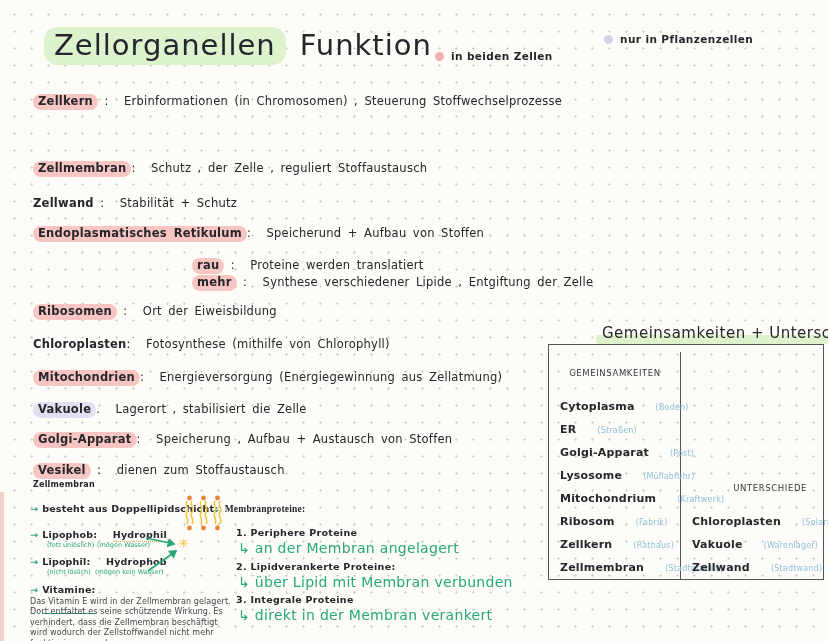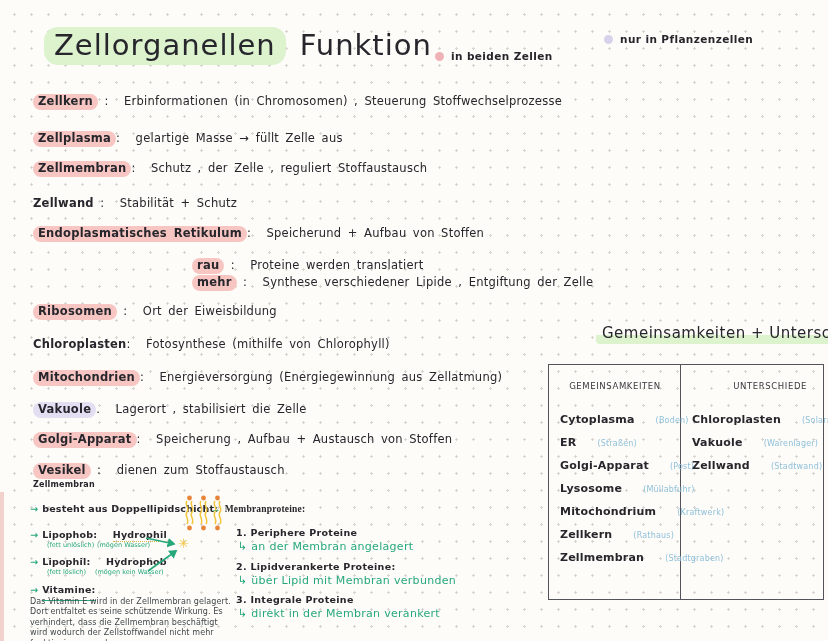--- a/index.html
+++ b/index.html
@@ -25,31 +25,31 @@
   .entry .desc{margin-left:9px;}
   .hl-pink{background:var(--pink-hl);border-radius:8px;padding:0 5px 2px;}
   .hl-purple{background:var(--purple-hl);border-radius:8px;padding:0 5px 2px;}
   .indent{left:192px;}
   .mini-label{left:33px;font-size:8px;font-weight:bold;letter-spacing:.2px;}
   
   .note{font-size:9.5px;font-weight:bold;letter-spacing:.2px;white-space:nowrap;}
   .garrow{color:var(--green-note);font-weight:bold;margin-right:4px;}
   .subnote{font-size:6.5px;color:var(--green-note);white-space:nowrap;}
   .dotted-u{border-bottom:1px dotted #e2b94e;padding-bottom:1px;}
-  .green-u{border-bottom:1px solid var(--green-note);padding-bottom:5px;}
+  .green-u{border-bottom:1px solid var(--green-note);padding-bottom:18px;}
   .vitamin-p{width:204px;font-size:8px;line-height:1.3;color:#40474a;letter-spacing:.1px;}
   .star{color:var(--sketch-yellow);font-size:13px;}
   
   .prot-name{font-size:9.5px;font-weight:bold;letter-spacing:.3px;white-space:nowrap;}
-  .prot-detail{font-size:11px;color:var(--green-note);letter-spacing:.3px;white-space:nowrap;}
+  .prot-detail{font-size:14px;color:var(--green-note);letter-spacing:.3px;white-space:nowrap;}
   
   .cmp-heading{left:596px;top:324px;font-size:15px;letter-spacing:.5px;
                background:linear-gradient(transparent 55%,var(--green-hl) 55%);
                padding:0 6px 2px;border-radius:4px;white-space:nowrap;}
-  .table{left:548px;top:364px;width:274px;height:234px;border:1.6px solid #53535a;display:flex;}
+  .table{left:548px;top:344px;width:274px;height:234px;border:1.6px solid #53535a;display:flex;align-items:flex-end;}
   .tcol{padding:12px 0 0 11px;box-sizing:border-box;}
   .tcol1{width:132px;border-right:1.6px solid #53535a;}
   .tcol2{flex:1;}
   .thead{font-size:8.5px;letter-spacing:.6px;text-align:center;color:#3a3a40;margin:4px 10px 17px 0;}
   .trow{height:23px;white-space:nowrap;}
   .tterm{font-size:11px;font-weight:bold;letter-spacing:.2px;}
   .tparen{font-size:8px;color:var(--blue-note);margin-left:15px;letter-spacing:.2px;padding-left:6px;}
   .edge-mark{left:0;top:492px;width:4px;height:149px;background:#eebab5;opacity:.65;}
 </style>
 </head>
@@ -66,21 +66,20 @@
   <div class="abs legend-item" style="left:435px;top:50px;">
     <span class="dot dot-pink"></span>
     <span>in beiden Zellen</span>
   </div>
   <div class="abs legend-item" style="left:576px;top:33px;padding-left:28px;">
     <span class="dot dot-purple"></span>
     <span>nur in Pflanzenzellen</span>
   </div>
 
   <div class="abs entry" style="top:94px;"><span class="term hl-pink">Zellkern</span><span> : </span><span class="desc">Erbinformationen (in Chromosomen) , Steuerung Stoffwechselprozesse</span></div>
-  <div class="abs entry" style="top:131px;"><span class="term hl-pink">Zellplasma</span><span>: </span><span class="desc">gelartige Masse → füllt Zelle aus</span></div>
   <div class="abs entry" style="top:161px;"><span class="term hl-pink">Zellmembran</span><span>: </span><span class="desc">Schutz , der Zelle , reguliert Stoffaustausch</span></div>
   <div class="abs entry" style="top:196px;"><span class="term">Zellwand</span><span> : </span><span class="desc">Stabilität + Schutz</span></div>
   <div class="abs entry" style="top:226px;"><span class="term hl-pink">Endoplasmatisches Retikulum</span><span>: </span><span class="desc">Speicherund + Aufbau von Stoffen</span></div>
   <div class="abs entry indent" style="top:258px;"><span class="term hl-pink">rau</span><span> : </span><span class="desc">Proteine werden translatiert</span></div>
   <div class="abs entry indent" style="top:275px;"><span class="term hl-pink">mehr</span><span> : </span><span class="desc">Synthese verschiedener Lipide , Entgiftung der Zelle</span></div>
   <div class="abs entry" style="top:304px;"><span class="term hl-pink">Ribosomen</span><span> : </span><span class="desc">Ort der Eiweisbildung</span></div>
   <div class="abs entry" style="top:337px;"><span class="term">Chloroplasten</span><span>: </span><span class="desc">Fotosynthese (mithilfe von Chlorophyll)</span></div>
   <div class="abs entry" style="top:370px;"><span class="term hl-pink">Mitochondrien</span><span>: </span><span class="desc">Energieversorgung (Energiegewinnung aus Zellatmung)</span></div>
   <div class="abs entry" style="top:402px;"><span class="term hl-purple">Vakuole</span><span>. </span><span class="desc">Lagerort , stabilisiert die Zelle</span></div>
   <div class="abs entry" style="top:432px;"><span class="term hl-pink">Golgi-Apparat</span><span>: </span><span class="desc">Speicherung , Aufbau + Austausch von Stoffen</span></div>
@@ -115,21 +114,21 @@
     <span class="garrow">→</span><span>Lipophob:</span>
     <span class="dotted-u" style="margin-left:12px;text-align:right;">Hydrophil</span>
   </div>
   <div class="abs subnote" style="left:47px;top:541px;">(fett unlöslich)</div>
   <div class="abs subnote" style="left:97px;top:541px;">(mögen Wasser)</div>
 
   <div class="abs note" style="left:30px;top:556px;">
     <span class="garrow">→</span><span>Lipophil:</span>
     <span style="margin-left:12px;">Hydrophob</span>
   </div>
-  <div class="abs subnote" style="left:47px;top:568px;">(fett löslich)</div>
+  <div class="abs subnote" style="left:47px;top:568px;">(nicht löslich)</div>
   <div class="abs subnote" style="left:95px;top:568px;">(mögen kein Wasser)</div>
 
   <svg class="abs" style="left:142px;top:531px;" width="48" height="44" viewBox="0 0 48 44">
     <defs>
         <marker id="ah" markerWidth="6" markerHeight="6" refX="4" refY="3" orient="auto">
           <path d="M0,0 L5,3 L0,6 Z" fill="#27a87b"></path>
         </marker>
       </defs>
     <line x1="4" y1="7" x2="32" y2="13" stroke="#27a87b" stroke-width="1.6" marker-end="url(#ah)"></line>
     <line x1="6" y1="40" x2="34" y2="20" stroke="#27a87b" stroke-width="1.6" marker-end="url(#ah)"></line>
@@ -154,20 +153,21 @@
   <div class="abs cmp-heading">Gemeinsamkeiten + Unterschiede</div>
 
   <div class="abs table">
     <div class="tcol tcol1">
       <div class="thead">GEMEINSAMKEITEN</div>
       <div class="trow"><span class="tterm">Cytoplasma</span><span class="tparen">(Boden)</span></div>
       <div class="trow"><span class="tterm">ER</span><span class="tparen">(Straßen)</span></div>
       <div class="trow"><span class="tterm">Golgi-Apparat</span><span class="tparen">(Post)</span></div>
       <div class="trow"><span class="tterm">Lysosome</span><span class="tparen">(Müllabfuhr)</span></div>
       <div class="trow"><span class="tterm">Mitochondrium</span><span class="tparen">(Kraftwerk)</span></div>
+      <div class="trow"><span class="tterm">Ribosom</span><span class="tparen">(Fabrik)</span></div>
       <div class="trow"><span class="tterm">Zellkern</span><span class="tparen">(Rathaus)</span></div>
       <div class="trow"><span class="tterm">Zellmembran</span><span class="tparen">(Stadtgraben)</span></div>
     </div>
     <div class="tcol tcol2">
       <div class="thead">UNTERSCHIEDE</div>
       <div class="trow"><span class="tterm">Chloroplasten</span><span class="tparen">(Solaranlage)</span></div>
       <div class="trow"><span class="tterm">Vakuole</span><span class="tparen">(Warenlager)</span></div>
       <div class="trow"><span class="tterm">Zellwand</span><span class="tparen">(Stadtwand)</span></div>
     </div>
   </div>

